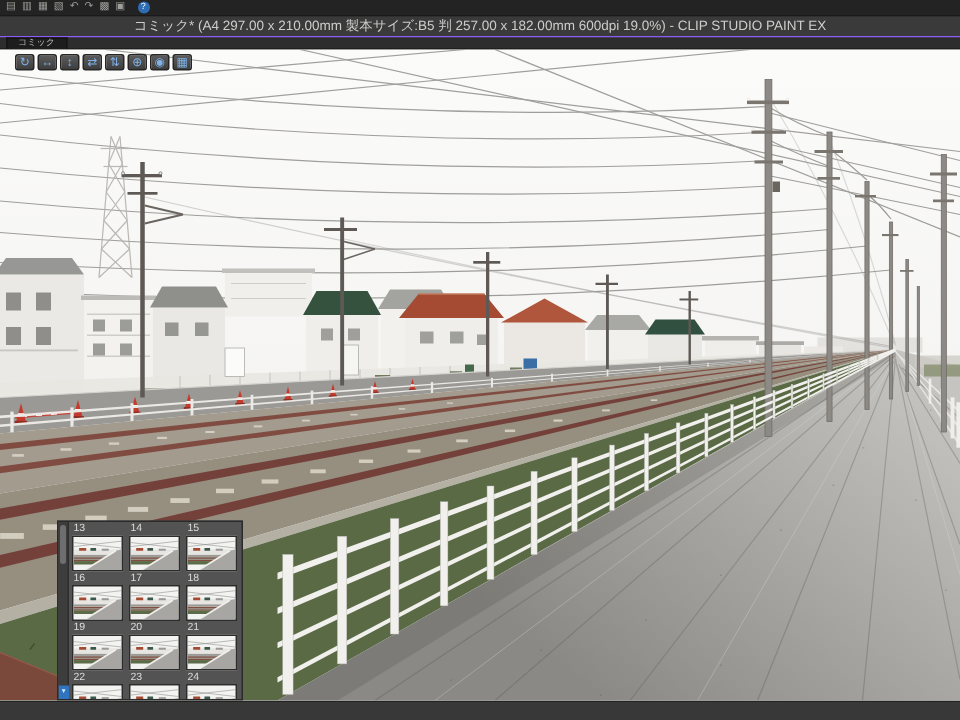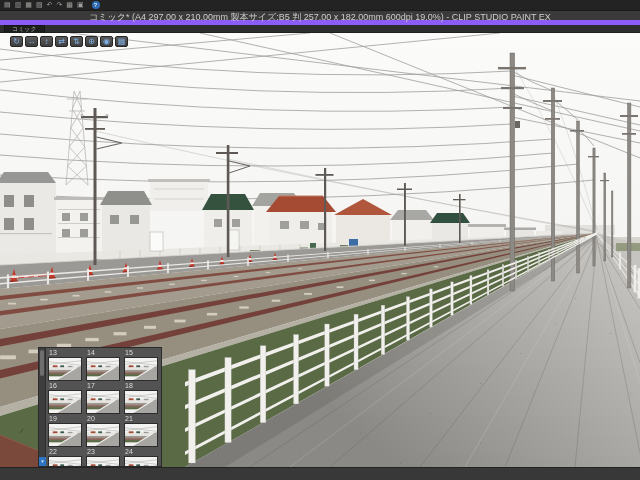--- a/index.html
+++ b/index.html
@@ -5,21 +5,21 @@
   *{margin:0;padding:0;box-sizing:border-box}
   html,body{width:640px;height:480px;background:#2b2b2b;font-family:"Liberation Sans",sans-serif;overflow:hidden}
   .window{position:relative;width:640px;height:480px;background:#3c3c3c;overflow:hidden}
 
   
   .titlebar1{height:11px;background:#232323;border-bottom:1px solid #1a1a1a;display:flex;align-items:center;padding:0 4px;gap:4px}
   .tb-icon{font-size:7px;line-height:8px;color:#9f9f9c}
   .help-icon{width:8px;height:8px;border-radius:50%;background:#2e6db4;color:#fff;font-size:6px;line-height:8px;text-align:center;margin-left:4px}
 
   
-  .titlebar2{height:14px;background:#3a3a3a;border-bottom:5px solid #8b5cf6;display:flex;align-items:flex-start;justify-content:center}
+  .titlebar2{height:14px;background:#3a3a3a;border-bottom:1px solid #8b5cf6;display:flex;align-items:flex-start;justify-content:center}
   .titlebar2 span{font-size:9px;color:#cdcdcb;white-space:nowrap;letter-spacing:0}
 
   
   .tabstrip{height:8px;background:#2d2d2d;position:relative;border-bottom:1px solid #1f1f1f}
   .canvas-tab{position:absolute;left:4px;top:0;height:8px;background:#1d1d1d;border:1px solid #151515;border-bottom:none;padding:0 7px;font-size:6px;line-height:7px;color:#b5b5b2}
 
   
   .canvas{position:relative;width:640px;height:434px;background:#f5f5f3;overflow:hidden}
   svg.scene{position:absolute;left:0;top:0}
 

